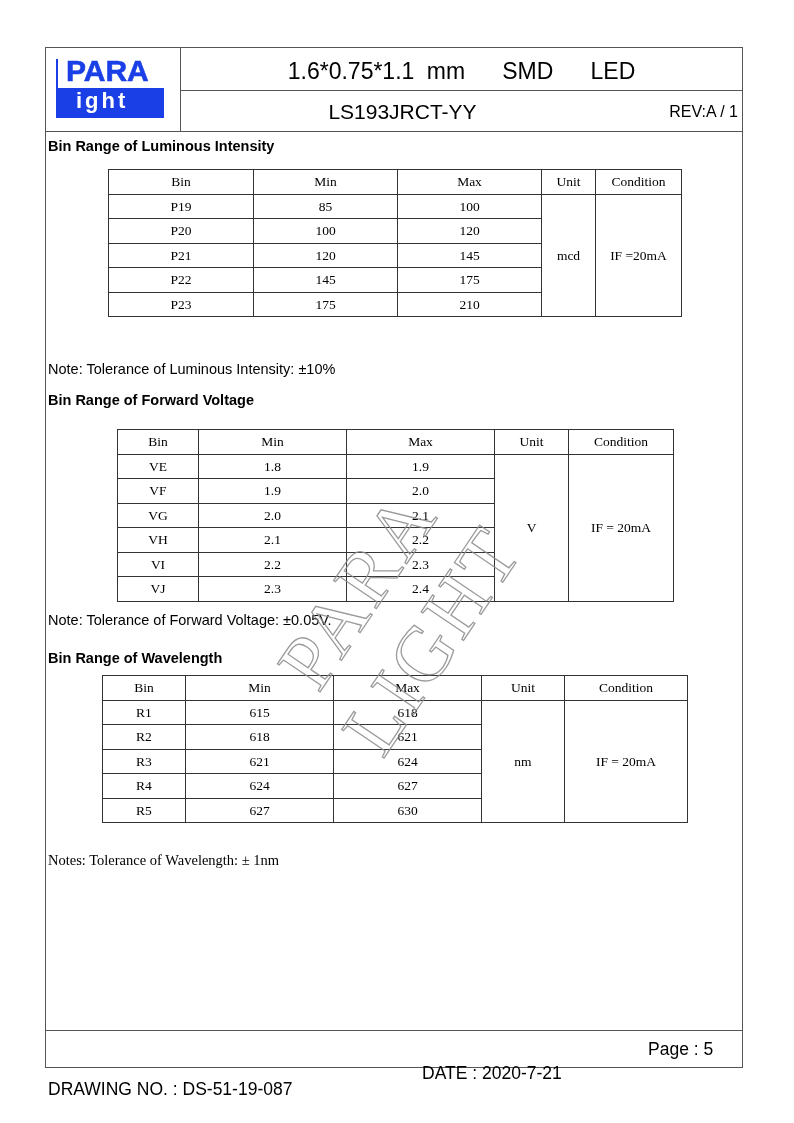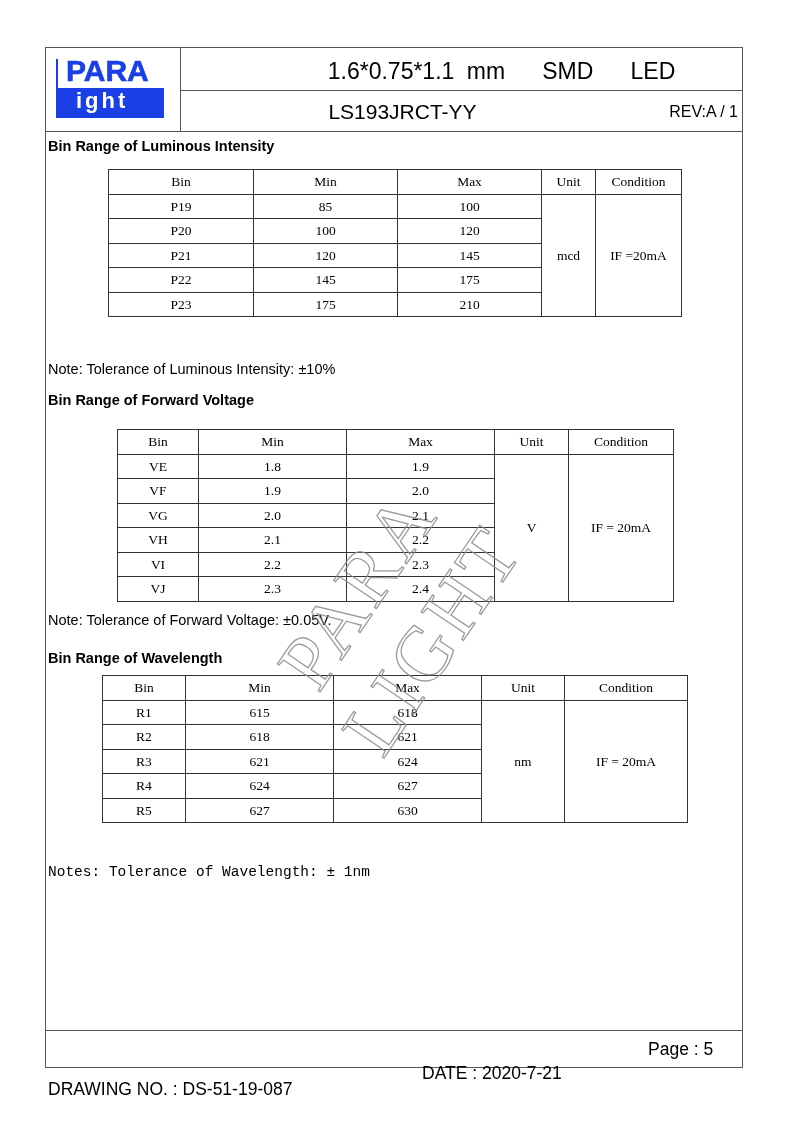--- a/index.html
+++ b/index.html
@@ -13,21 +13,21 @@
   .logo-L { position:absolute; left:0; top:3px; width:22px; height:34px; border:2px solid #1a3fe6; border-right:none; border-top:none; box-sizing:border-box; }
   .logo-band { position:absolute; left:0; top:32px; width:108px; height:30px; background:#1a3fe6; }
   .logo-ight { position:absolute; left:20px; top:28px; font-family:"Liberation Sans", sans-serif; font-weight:bold; font-size:22px; line-height:34px; color:#fff; letter-spacing:3px; }
 
   .hdr-title { position:absolute; left:180px; width:563px; top:52px; height:38px; text-align:center; font-size:23px; line-height:38px; word-spacing:6px; }
   .hdr-part { position:absolute; left:180px; width:445px; top:90px; height:41px; text-align:center; font-size:21px; line-height:43px; }
   .hdr-rev { position:absolute; left:625px; width:113px; top:90px; height:41px; text-align:right; font-size:16px; line-height:44px; }
 
   .section-title { position:absolute; left:48px; font-weight:bold; font-size:14.5px; line-height:18px; }
   .note { position:absolute; left:48px; font-size:14.5px; line-height:18px; }
-  .note-serif { position:absolute; left:48px; font-family:Liberation Mono, monospace; font-size:14.5px; line-height:18px;margin-top:12px; }
+  .note-serif { position:absolute; left:48px; font-family:Liberation Serif, serif; font-size:14.5px; line-height:18px; }
 
   table.bin { position:absolute; border-collapse:collapse; font-family:"Liberation Serif", serif; font-size:13.5px; table-layout:fixed; }
   table.bin td { border:1px solid #333; text-align:center; padding:0; height:23.5px; line-height:23px; }
 
   .footer-text { position:absolute; top:1033px; font-size:17.5px; line-height:32px; }
 
   .watermark { position:absolute; left:160px; top:525px; width:470px; text-align:center; font-family:"Liberation Serif", serif; font-size:78px; letter-spacing:4px; color:rgba(255,255,255,0); -webkit-text-stroke:1.3px #8a8a8a; transform:rotate(-56deg); transform-origin:50% 50%; pointer-events:none; opacity:0.85; }
 </style>
 </head>
 <body>
@@ -40,21 +40,21 @@
 <div class="hline" style="left:45px; top:131px; width:698px;"></div>
 <div class="hline" style="left:45px; top:1030px; width:698px;"></div>
 <div class="hline" style="left:45px; top:1067px; width:698px;"></div>
 
 <div class="logo">
   <div class="logo-band"></div>
   <div class="logo-L"></div>
   <div class="logo-para" style="left:10px;">PARA</div>
   <div class="logo-ight">ight</div>
 </div>
-<div class="hdr-title" style="white-space:pre;padding-left:40px;">1.6*0.75*1.1 mm   SMD   LED</div>
+<div class="hdr-title" style="white-space:pre;">1.6*0.75*1.1 mm   SMD   LED</div>
 <div class="hdr-part">LS193JRCT-YY</div>
 <div class="hdr-rev">REV:A / 1</div>
 
 <div class="section-title" style="top:137px;">Bin Range of Luminous Intensity</div>
 <table class="bin" style="left:108px; top:169px; width:573px;">
   <colgroup>
       <col style="width:145px">
       <col style="width:144px">
       <col style="width:144px">
       <col style="width:54px">

